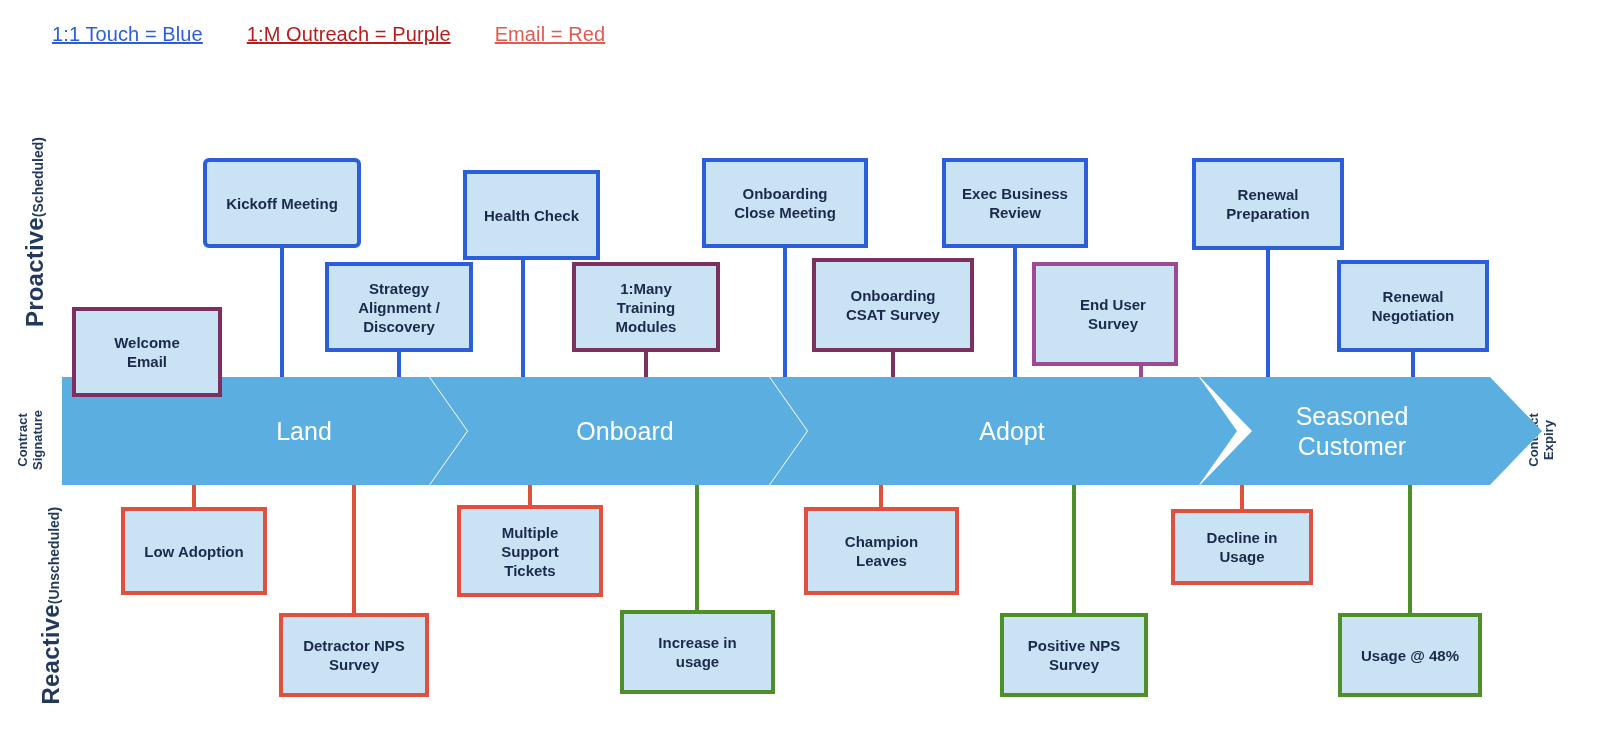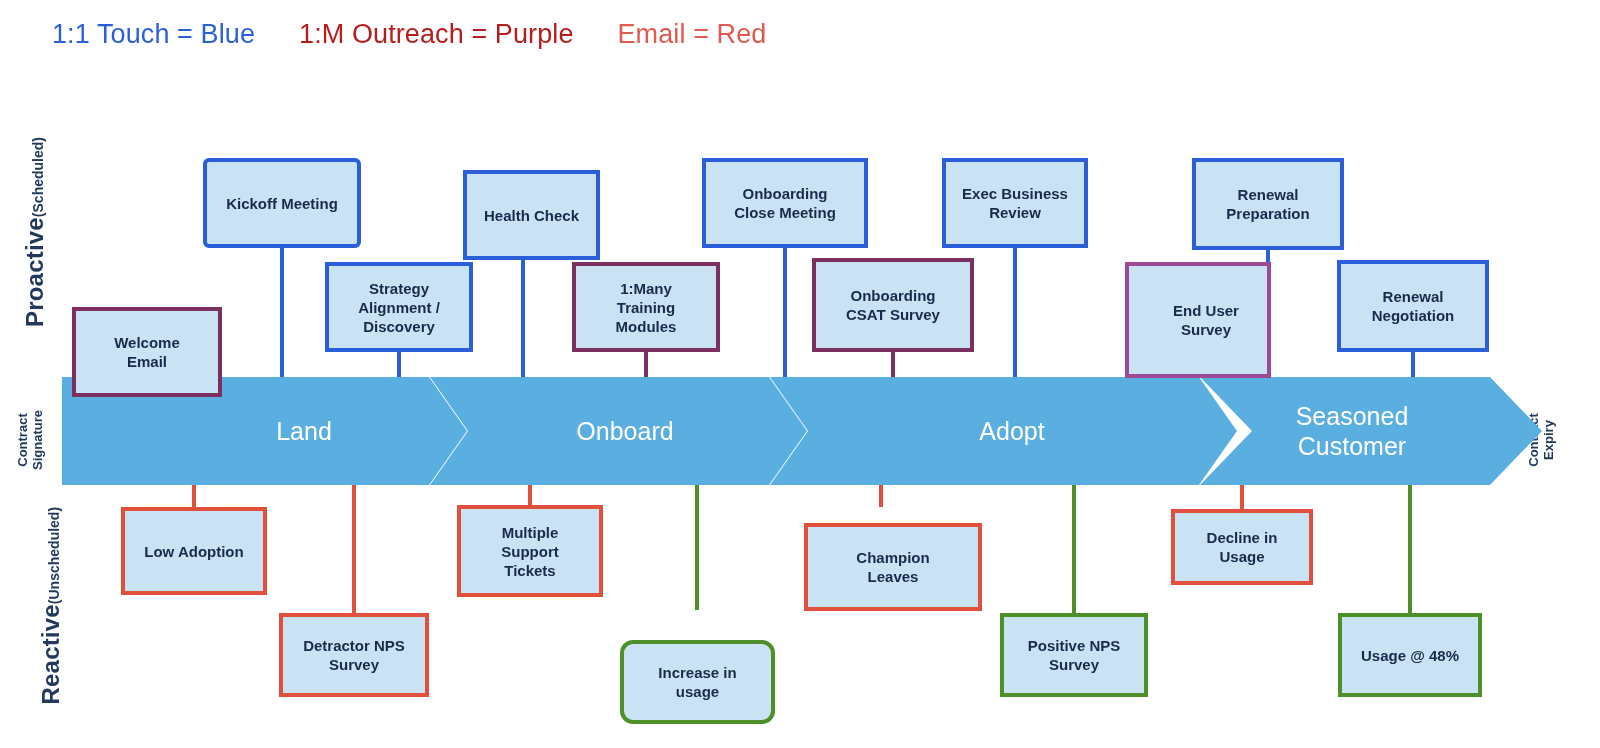--- a/index.html
+++ b/index.html
@@ -24,22 +24,23 @@
     position: absolute;
     left: 52px;
     top: 12px;
     height: 44px;
     display: flex;
     align-items: center;
     gap: 44px;
     white-space: nowrap;
   }
   .legend-item {
-    font-size: 27px;
+    font-size: 20px;
     letter-spacing: 0.1px;
+    text-decoration: underline;
   }
   .legend-item.blue   { color: #2b5fd9; }
   .legend-item.purple { color: #b91c1c; }
   .legend-item.red    { color: #e05a4f; }
   .legend-item.green  { color: #7a9a2e; font-weight: bold; }
 
   
   .vlabel {
     position: absolute;
     color: #23395b;
@@ -207,34 +208,34 @@
       <div class="node" style="left: 72px; top: 262px; width: 150px; height: 90px; border-color: rgb(123, 48, 96); margin-top: 45px;">Welcome
 Email</div>
       <div class="node" style="left: 325px; top: 262px; width: 148px; height: 90px; border-color: rgb(43, 95, 217);">Strategy
 Alignment /
 Discovery</div>
       <div class="node" style="left: 572px; top: 262px; width: 148px; height: 90px; border-color: rgb(123, 48, 96);">1:Many
 Training
 Modules</div>
       <div class="node" style="left: 812px; top: 258px; width: 162px; height: 94px; border-color: rgb(123, 48, 96);">Onboarding
 CSAT Survey</div>
-      <div class="node" style="left: 1125px; top: 262px; width: 146px; height: 116px; border-color: rgb(156, 74, 147); padding-left: 20px;">End User
+      <div class="node" style="left: 1032px; top: 262px; width: 146px; height: 104px; border-color: rgb(156, 74, 147); padding-left: 20px;">End User
 Survey</div>
       <div class="node" style="left: 1337px; top: 260px; width: 152px; height: 92px; border-color: rgb(43, 95, 217);">Renewal
 Negotiation</div>
       <div class="node" style="left: 121px; top: 507px; width: 146px; height: 88px; border-color: rgb(224, 80, 61);">Low Adoption</div>
       <div class="node" style="left: 457px; top: 505px; width: 146px; height: 92px; border-color: rgb(224, 80, 61);">Multiple
 Support
 Tickets</div>
-      <div class="node" style="left: 804px; top: 507px; width: 178px; height: 88px; border-color: rgb(224, 80, 61); margin-top: 16px;">Champion
+      <div class="node" style="left: 804px; top: 507px; width: 155px; height: 88px; border-color: rgb(224, 80, 61);">Champion
 Leaves</div>
       <div class="node" style="left: 1171px; top: 509px; width: 142px; height: 76px; border-color: rgb(224, 80, 61); text-align: center;">Decline in
 Usage</div>
       <div class="node" style="left: 279px; top: 613px; width: 150px; height: 84px; border-color: rgb(224, 80, 61);">Detractor NPS
 Survey</div>
-      <div class="node" style="left: 620px; top: 640px; width: 155px; height: 84px; border-color: rgb(79, 143, 42); border-radius: 13px;">Increase in
+      <div class="node" style="left: 620px; top: 610px; width: 155px; height: 84px; border-color: rgb(79, 143, 42);">Increase in
 usage</div>
       <div class="node" style="left: 1000px; top: 613px; width: 148px; height: 84px; border-color: rgb(79, 143, 42);">Positive NPS
 Survey</div>
       <div class="node" style="left: 1338px; top: 613px; width: 144px; height: 84px; border-color: rgb(79, 143, 42);">Usage @ 48%</div>
     </div>
 
 </div>
 
 </body></html>

